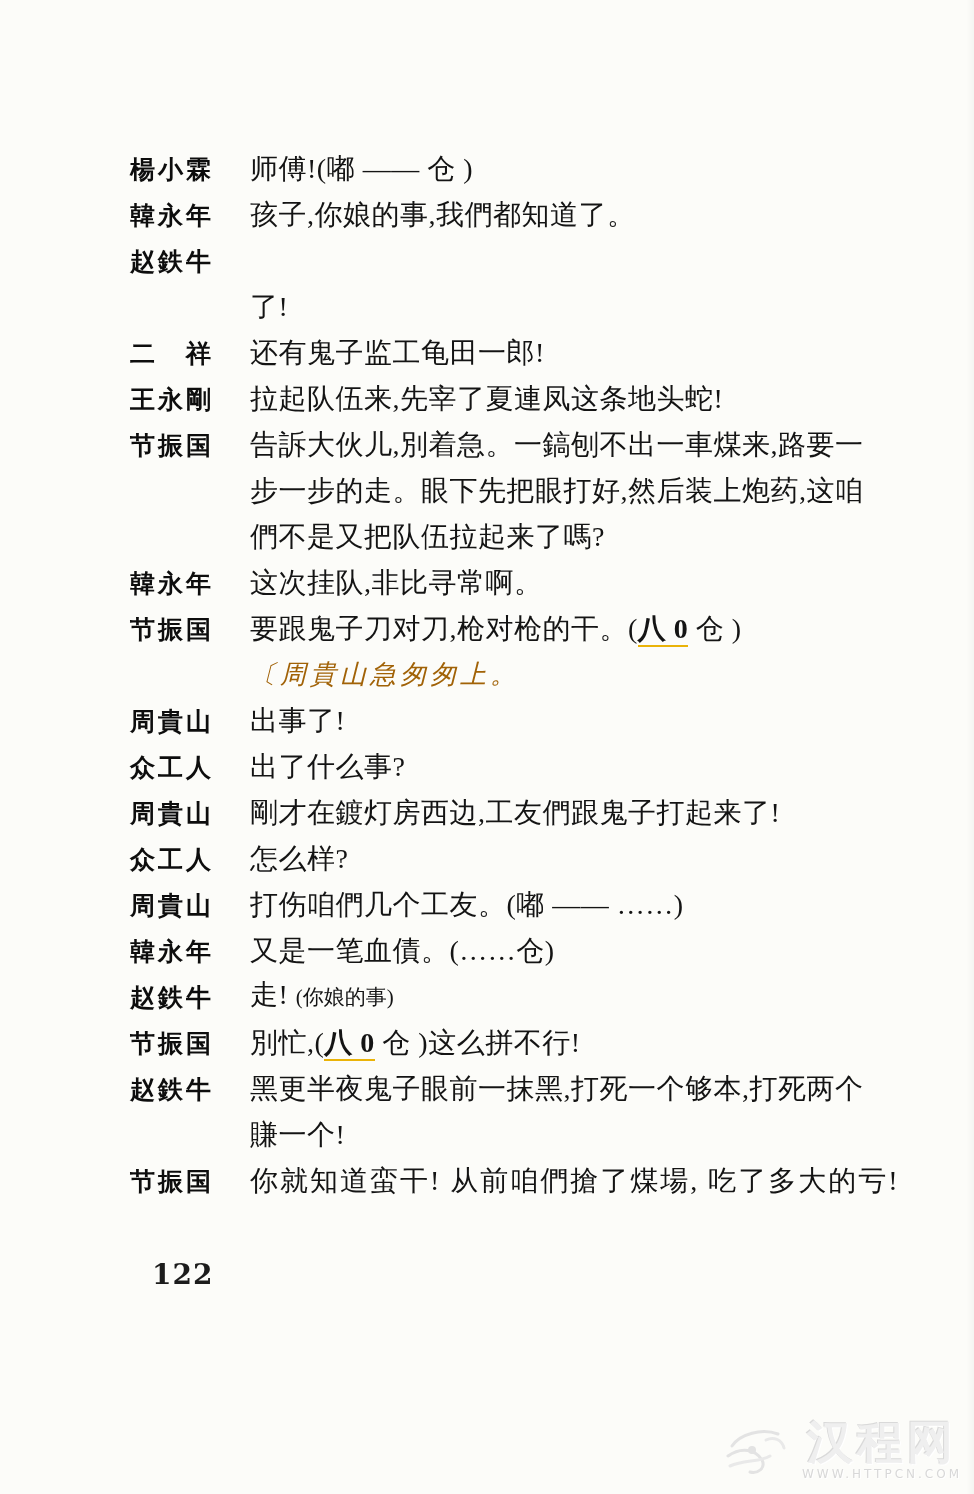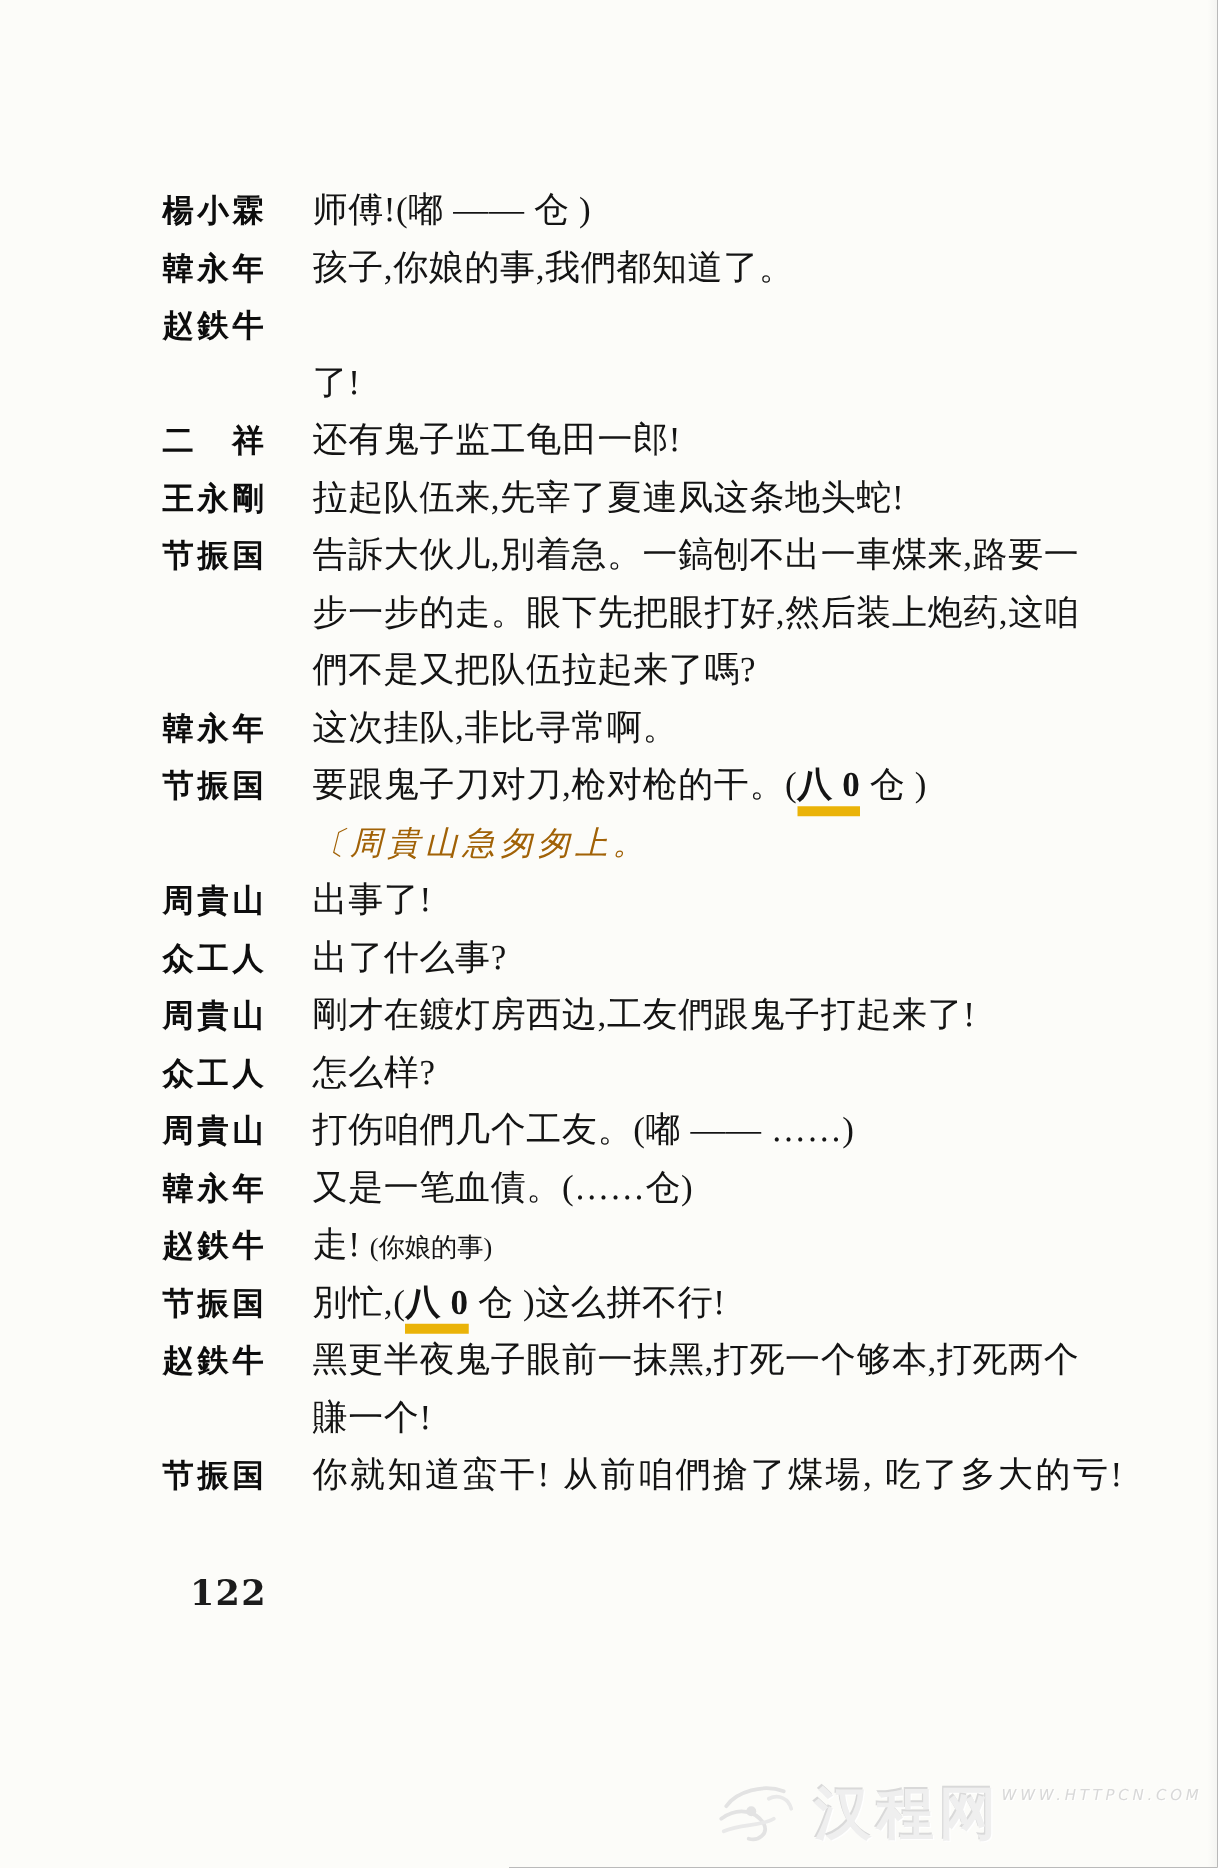--- a/index.html
+++ b/index.html
@@ -17,21 +17,21 @@
     background:linear-gradient(to left,rgba(0,0,0,0.03),rgba(0,0,0,0));
     pointer-events:none;
   }
   .script-lines{
     position:absolute;
     left:130px;top:146px;
     width:790px;
   }
   .row{
     display:flex;
-    align-items:center;
+    align-items:flex-end;
     height:46px;
     line-height:46px;
     white-space:nowrap;
   }
   .speaker{
     width:120px;
     flex:0 0 120px;
     font-family:"Liberation Sans","DejaVu Sans",sans-serif;
     font-weight:700;
     font-size:25px;
@@ -42,21 +42,21 @@
     font-size:28px;
     font-weight:500;
     color:#141414;
     letter-spacing:0.5px;
   }
   .speech.wide{letter-spacing:2px;}
   .seg-n{}
   .seg-sm{font-size:21px;letter-spacing:0;}
   .seg-u{
     font-weight:700;
-    border-bottom:8px solid #eab308;
+    border-bottom:2px solid #eab308;
     padding-bottom:1px;
   }
   .seg-st{
     font-style:italic;
     font-size:26px;
     letter-spacing:4px;
     font-weight:400;
     color:#a16207;
   }
   .page-number{
@@ -70,38 +70,37 @@
   }
   .watermark{
     position:absolute;
     right:12px;bottom:10px;
     display:flex;
     align-items:center;
     gap:6px;
     user-select:none;
   }
   .wm-logo{flex:0 0 auto;}
-  .wm-texts{display:flex;flex-direction:row;align-items:flex-start;}
+  .wm-texts{display:flex;flex-direction:column;align-items:center;}
   .wm-name{
     font-family:"Liberation Sans","DejaVu Sans",sans-serif;
     font-weight:700;
     font-size:46px;
     line-height:46px;
     letter-spacing:4px;
     color:#efefef;
     text-shadow:-1px -1px 0 #d9d9d9, 1px 1px 0 #ffffff;
   }
   .wm-url{
     font-family:"DejaVu Sans","Liberation Sans",sans-serif;
     font-size:12px;
     letter-spacing:3px;
     color:#d8d8d8;
     margin-top:2px;
     text-shadow:1px 1px 0 #ffffff;
-    font-style:italic;
   }
 </style>
 </head>
 <body>
 
 <div class="page">
 
   <div class="script-lines">
 
   <div class="row">

